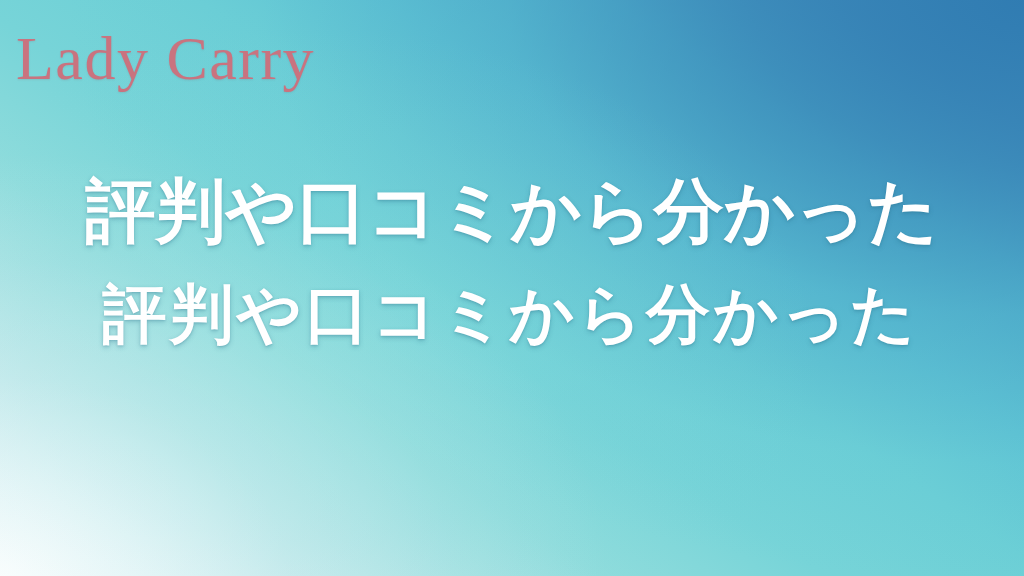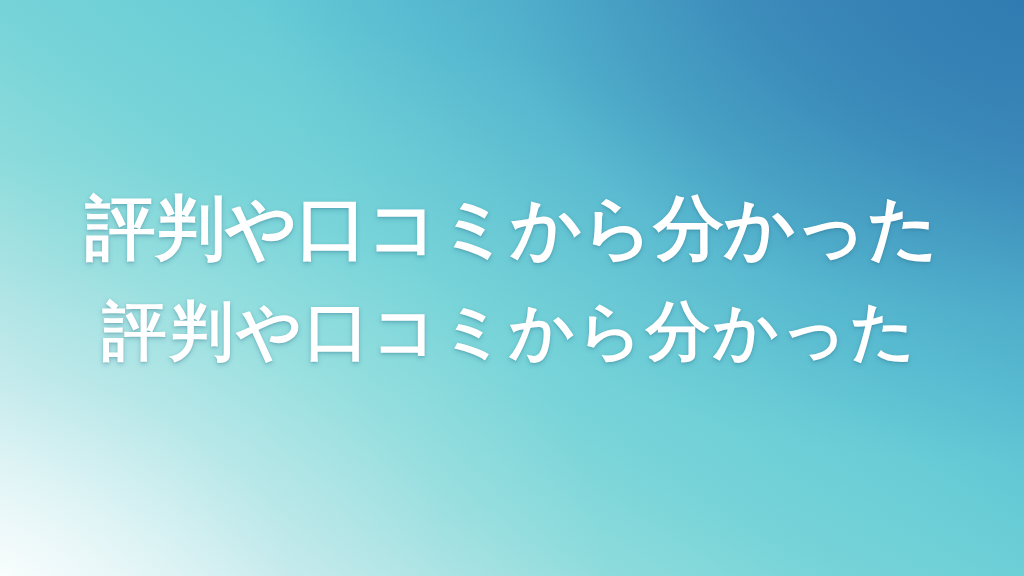--- a/index.html
+++ b/index.html
@@ -95,21 +95,20 @@
   .headline {
     position: absolute;
     left: 0;
     right: 0;
     top: 176px;
     display: flex;
     flex-direction: column;
     align-items: center;
     justify-content: flex-start;
     gap: 0;
-    margin-top: 17px;
   }
 
   .headline-line {
     font-family: "DejaVu Serif", "Liberation Serif", serif;
     font-weight: 700;
     color: #ffffff;
     white-space: nowrap;
     line-height: 1.0;
     text-shadow:
       0 2px 5px rgba(40,110,135,0.30),
@@ -132,19 +131,20 @@
 </head>
 <body>
 
 <div id="slide">
 
   <div class="bg-layer bg-base"></div>
   <div class="bg-layer bg-topright"></div>
   <div class="bg-layer bg-bottomleft"></div>
   <div class="bg-layer bg-midglow"></div>
 
+  <div class="brand">Lady Carry</div>
 
   <div class="headline">
     <div class="headline-line line-1">評判や口コミから分かった</div>
     <div class="headline-line line-2">評判や口コミから分かった</div>
   </div>
 
 </div>
 
 </body></html>

